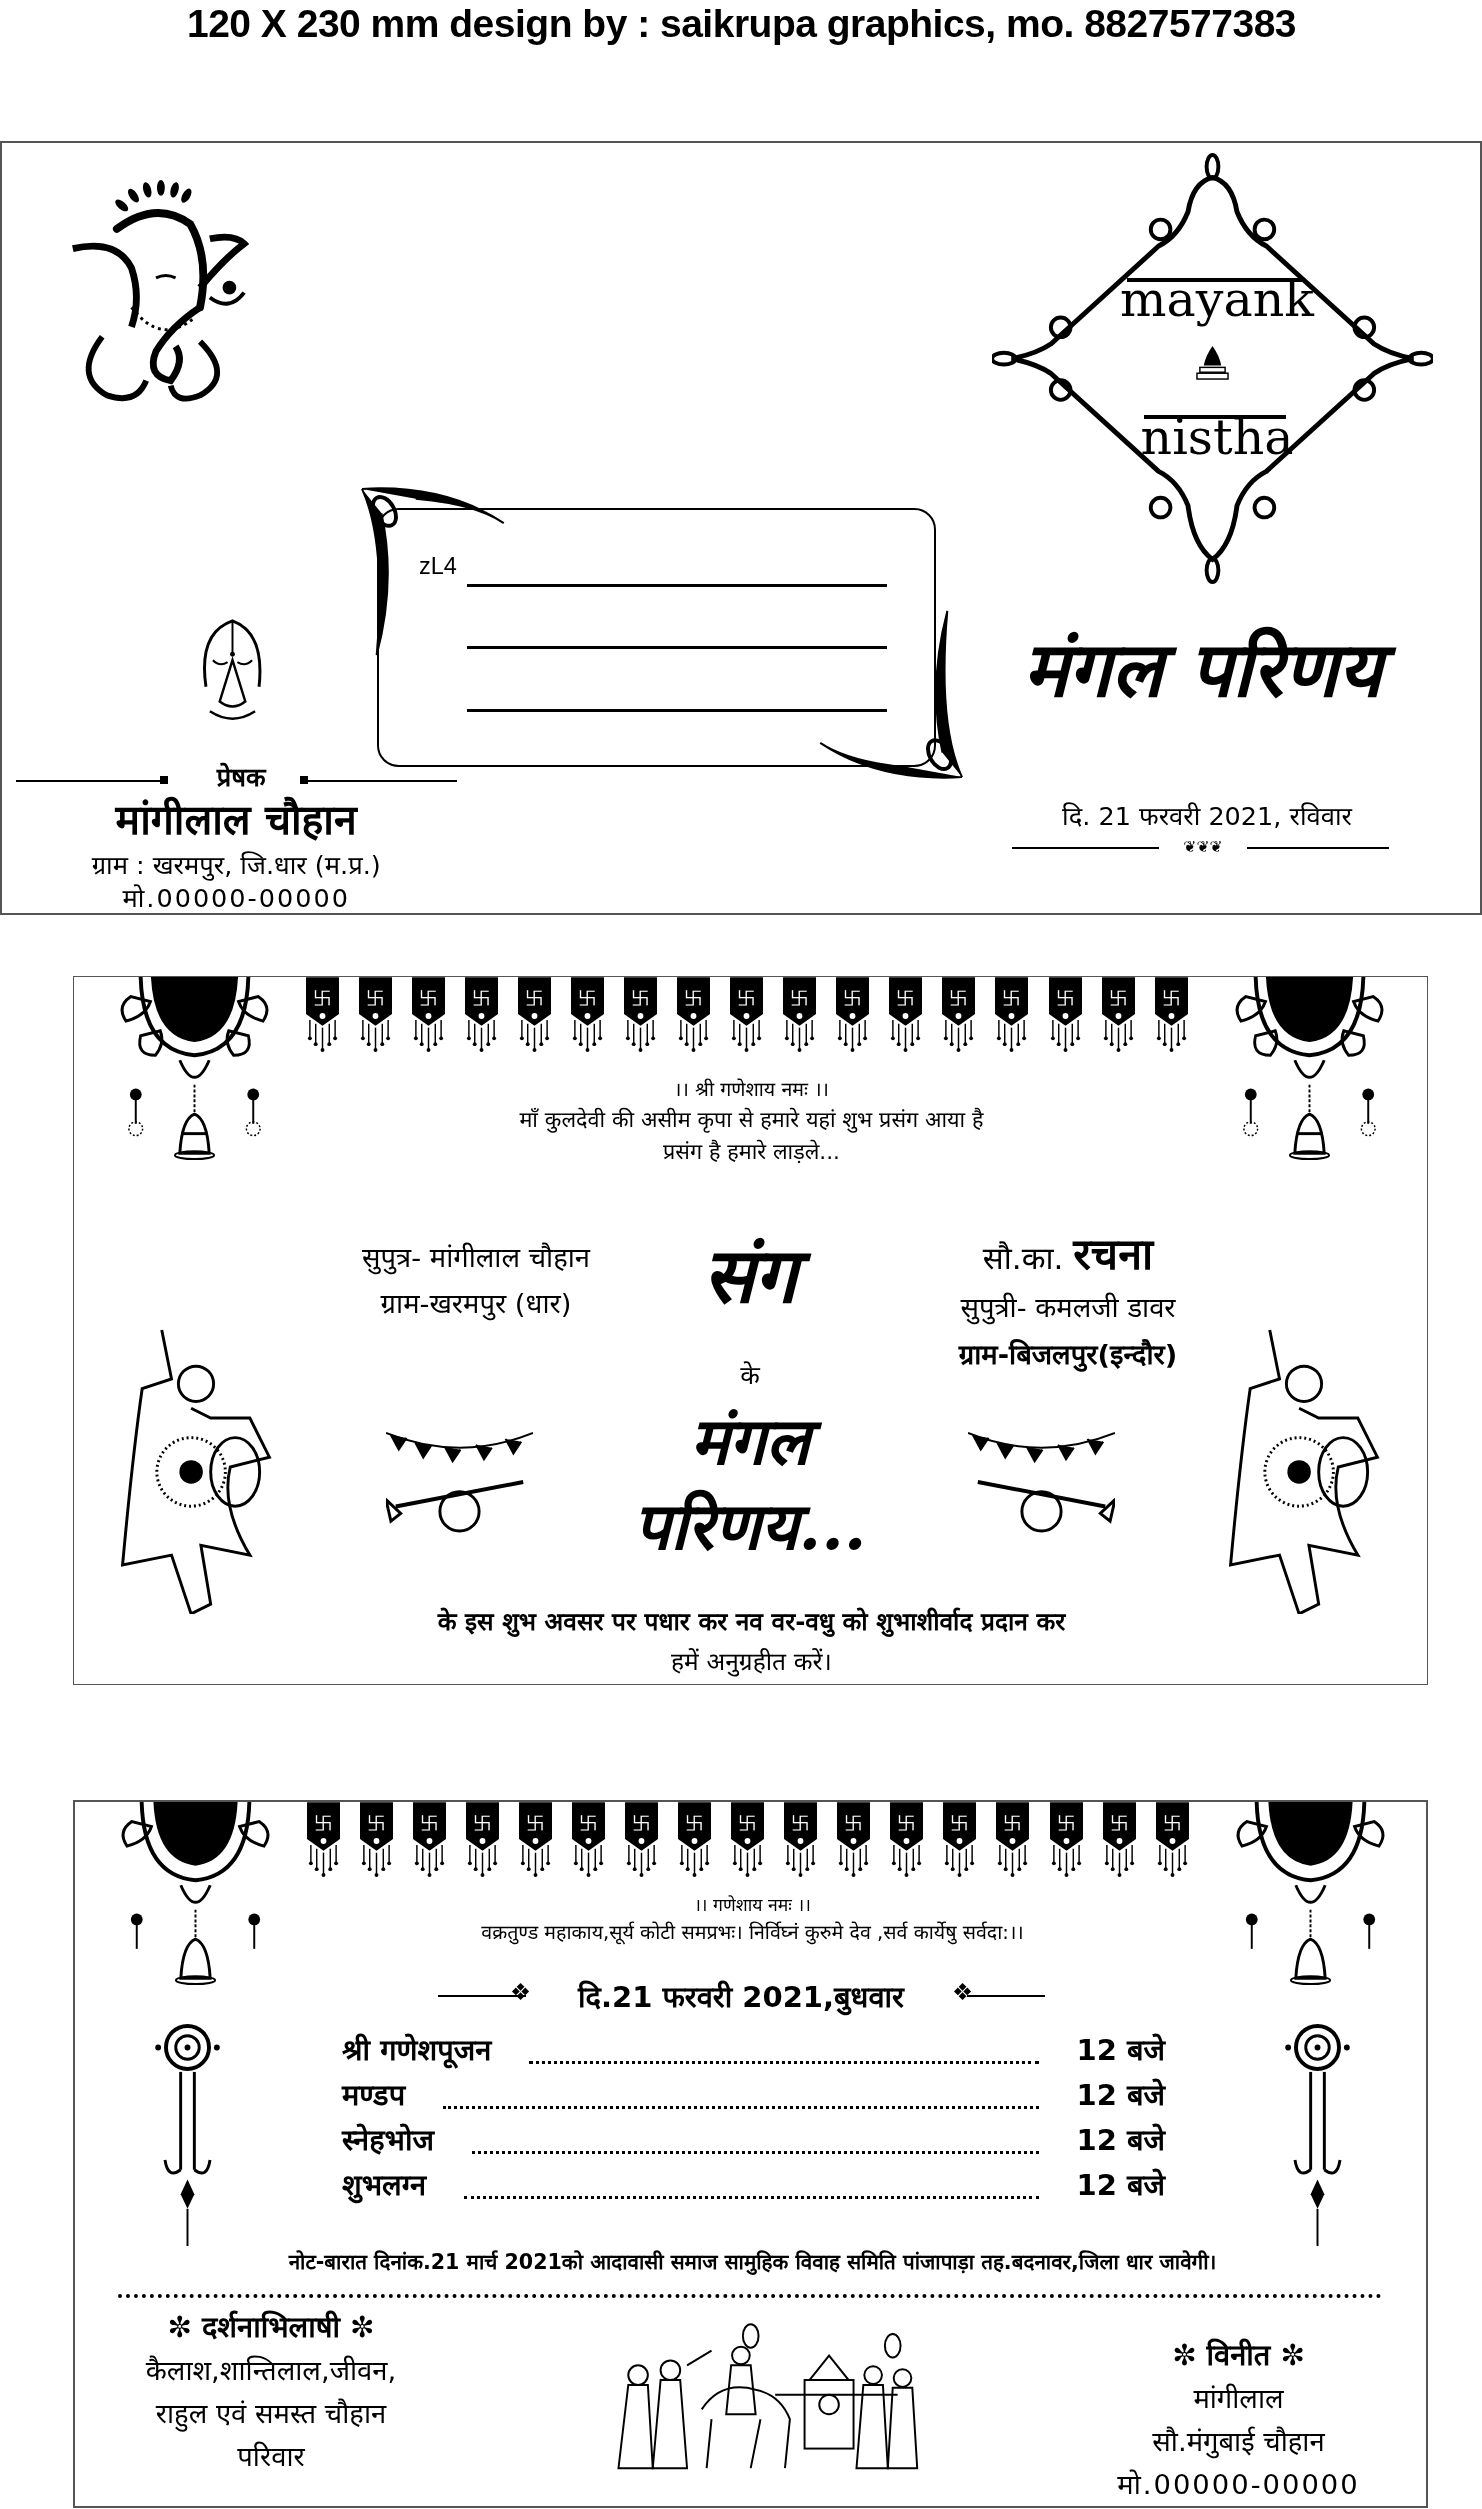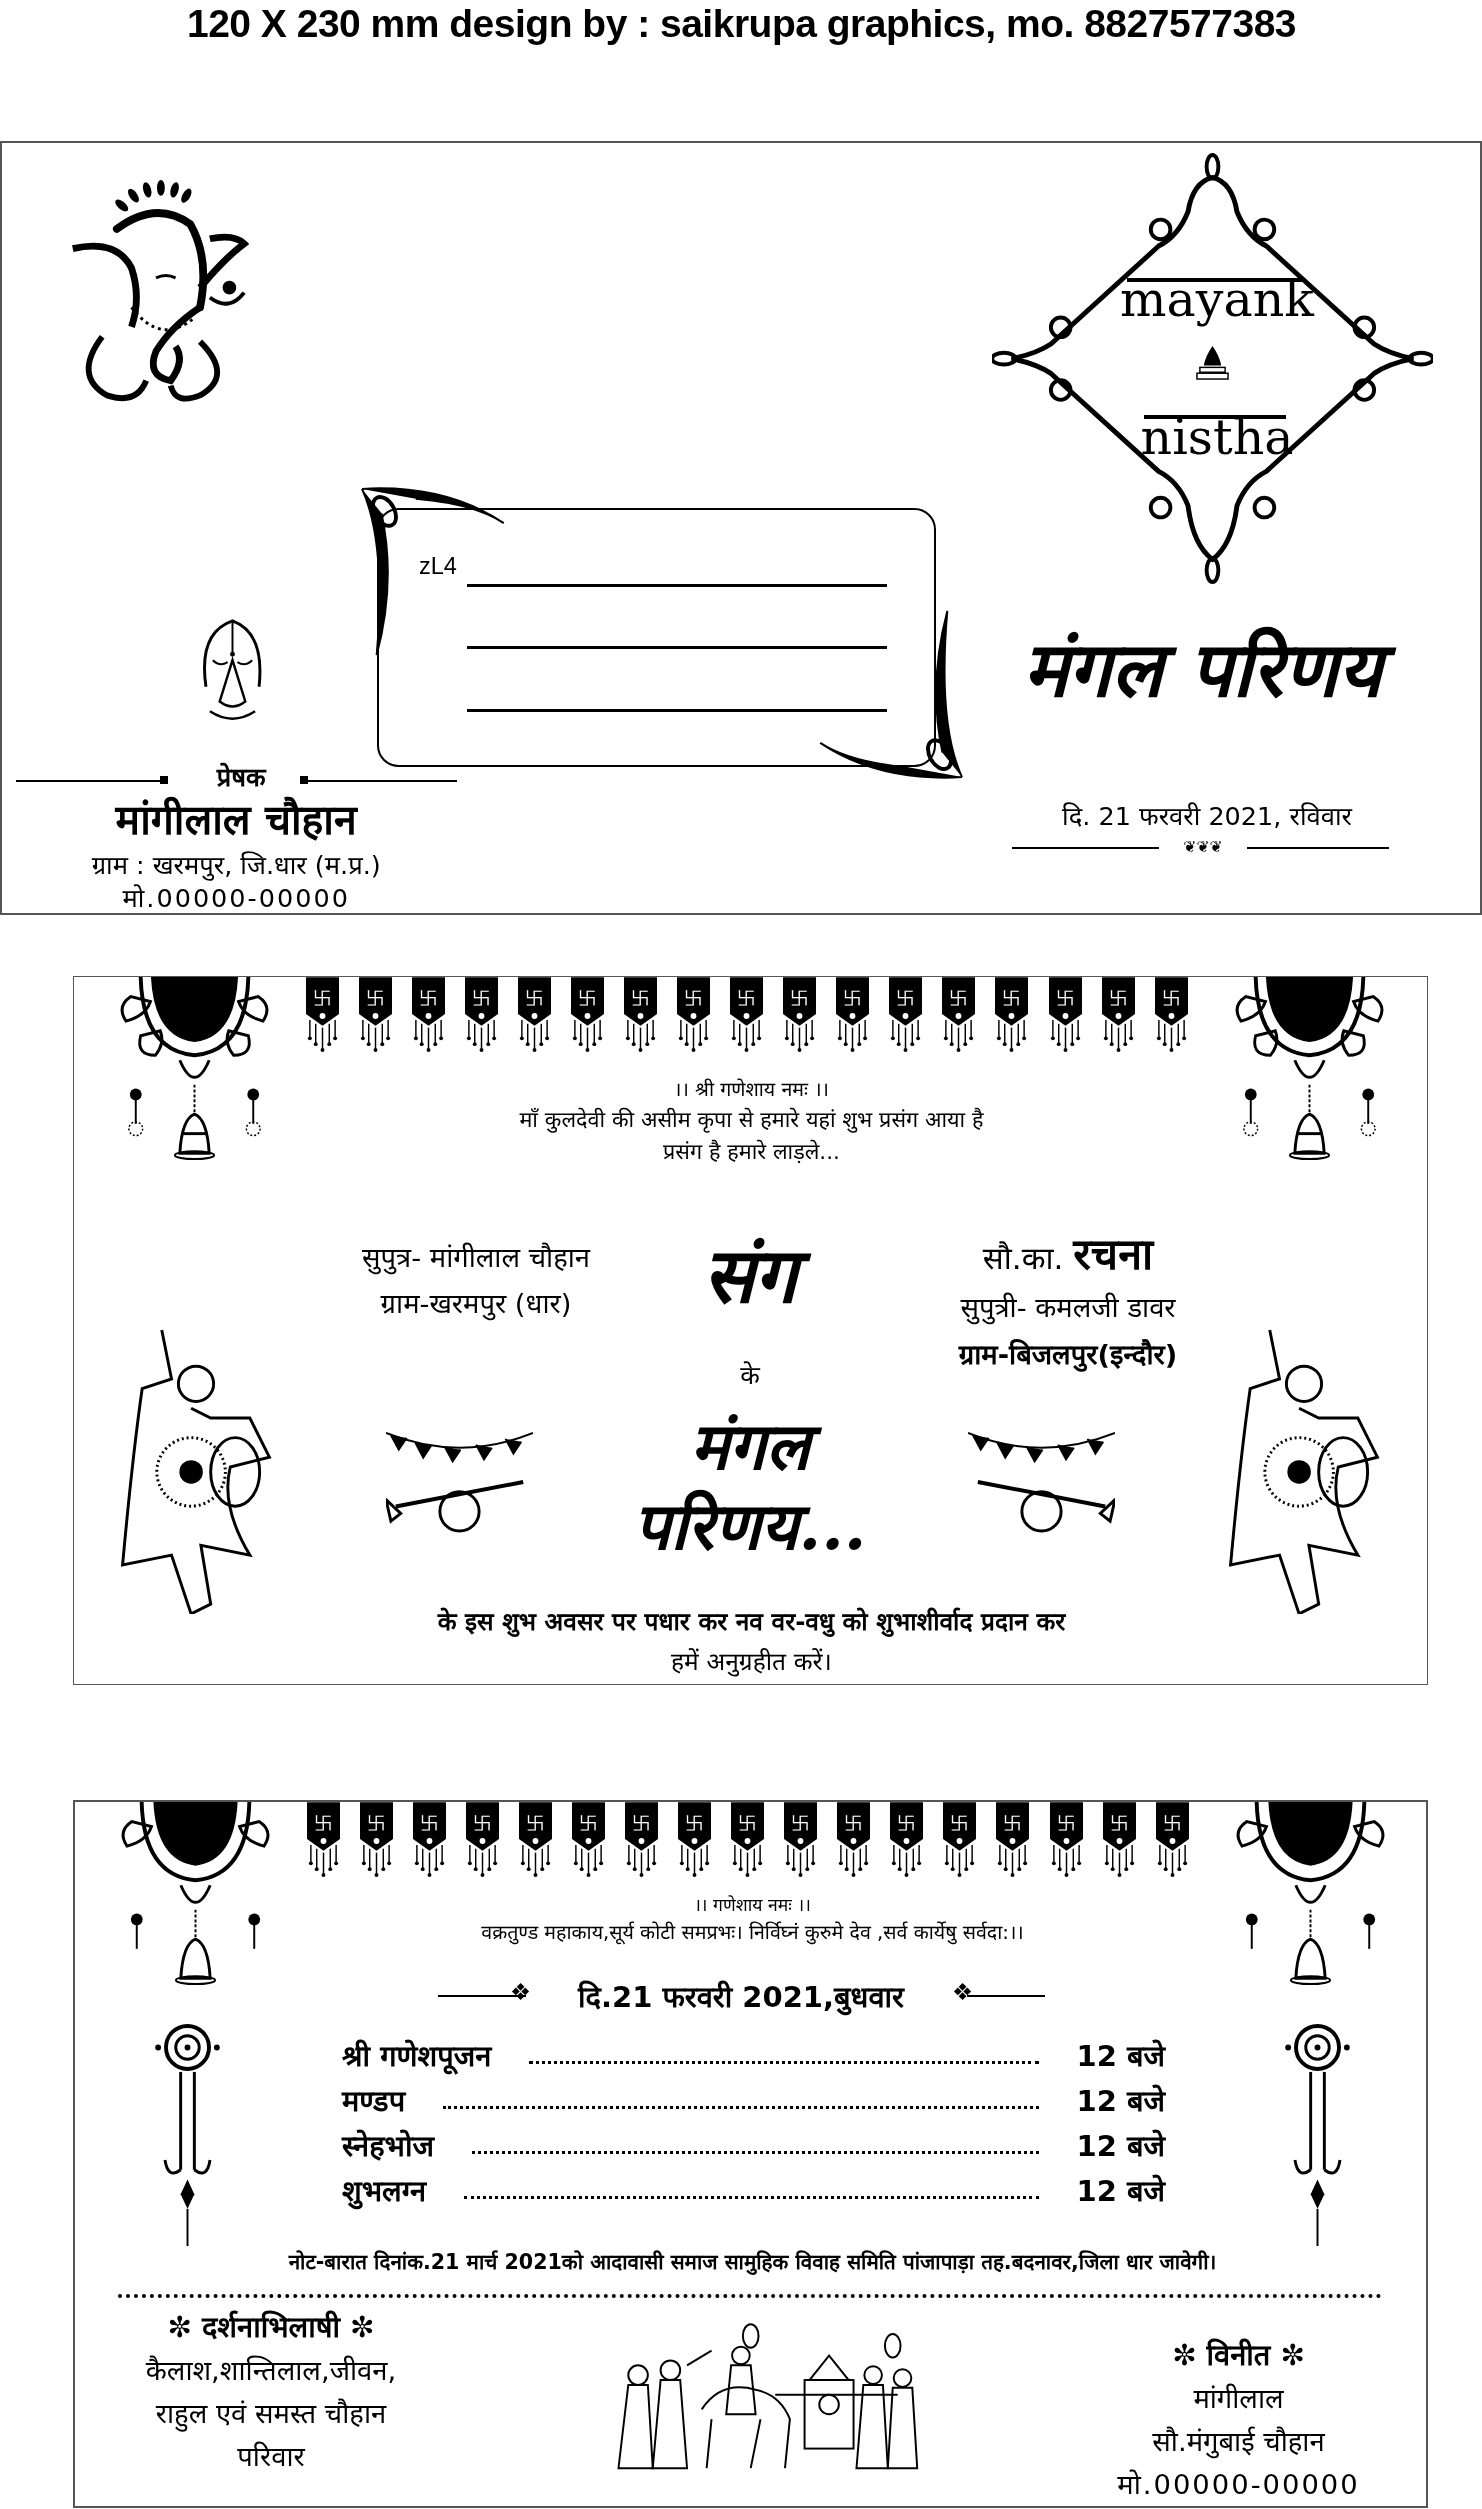--- a/index.html
+++ b/index.html
@@ -8,21 +8,21 @@
   .center { text-align: center; }
   .header-title { left: 0; top: 0; width: 1483px; height: 47px; text-align: center; font-family: "Liberation Sans", sans-serif; font-weight: bold; font-size: 39px; line-height: 47px; letter-spacing: -0.5px; }
   .panel { position: absolute; border: 2px solid #555; background: #fff; }
   #panel1 { left: 0; top: 141px; width: 1482px; height: 774px; }
   #panel2 { left: 73px; top: 976px; width: 1355px; height: 709px; border-width: 1.5px; }
   #panel3 { left: 73px; top: 1800px; width: 1355px; height: 708px; border-width: 2px; }
   .bold { font-weight: bold; }
   .addr-box { position: absolute; left: 375px; top: 365px; width: 559px; height: 259px; border: 2.9px solid #000; border-radius: 21.6px; }
   .addr-line { position: absolute; height: 2.9px; background: #000; }
   .dotline { border-bottom: 3.9px dotted #000; flex: 1; margin: 0 5.9px 9.8px 5.9px; }
-  .sched-row { display: flex; align-items: flex-end; height: 45px; font-size: 29px; font-weight: bold; gap: 32px; }
+  .sched-row { display: flex; height: 45px; font-size: 29px; font-weight: bold; gap: 32px; }
   .flag { position: absolute; top: 0; width: 33px; height: 76px; }
 </style>
 </head>
 <body>
 
 <div class="abs header-title">120 X 230 mm design by : saikrupa graphics, mo. 8827577383</div>
 
 <div class="panel" id="panel1">
 
   <svg class="abs" style="left:61px;top:37px;width:186px;height:235px" viewBox="0 0 190 240">
@@ -525,21 +525,21 @@
     <path d="M0 78 L15 92 L5 100 Z" fill="none" stroke="#000" stroke-width="3"></path>
   </svg>
   <svg class="abs" style="left:894px;top:446px;width:147px;height:118px" viewBox="0 0 150 120">
     <path d="M0 10 Q75 40 150 10" fill="none" stroke="#000" stroke-width="2"></path>
     <path d="M5 12 l8 15 l8 -12 M30 20 l8 15 l8 -12 M60 24 l8 15 l8 -12 M92 22 l8 15 l8 -12 M122 16 l8 15 l8 -12" fill="#000" stroke="#000" stroke-width="2"></path>
     <circle cx="75" cy="90" r="20" fill="none" stroke="#000" stroke-width="3"></circle>
     <line x1="10" y1="60" x2="140" y2="85" stroke="#000" stroke-width="4"></line>
     <path d="M150 78 L135 92 L145 100 Z" fill="none" stroke="#000" stroke-width="3"></path>
   </svg>
 
-  <div class="abs center bold" style="left:529px;top:431px;width:294px;font-family:Liberation Sans, sans-serif;font-size:65px;font-style:italic;line-height:78px;">मंगल</div>
+  <div class="abs center bold" style="left:529px;top:431px;width:294px;font-family:Liberation Mono, monospace;font-size:65px;font-style:italic;line-height:78px;">मंगल</div>
   <div class="abs center bold" style="left:529px;top:510px;width:294px;font-family:'DejaVu Serif',serif;font-size:65px;font-style:italic;line-height:78px;">परिणय...</div>
 
   <div class="abs center bold" style="left:0;top:627px;width:1355px;font-size:24.5px;">के इस शुभ अवसर पर पधार कर नव वर-वधु को शुभाशीर्वाद प्रदान कर</div>
   <div class="abs center" style="left:0;top:667px;width:1355px;font-size:24.5px;">हमें अनुग्रहीत करें।</div>
 </div>
 
 <div class="panel" id="panel3">
 
   <div class="abs" id="flags3" style="left:228px;top:0;width:902px;height:88px;">
       <div class="flag" style="left: 3.9px;"><svg width="33" height="78" viewBox="0 0 34 80">

